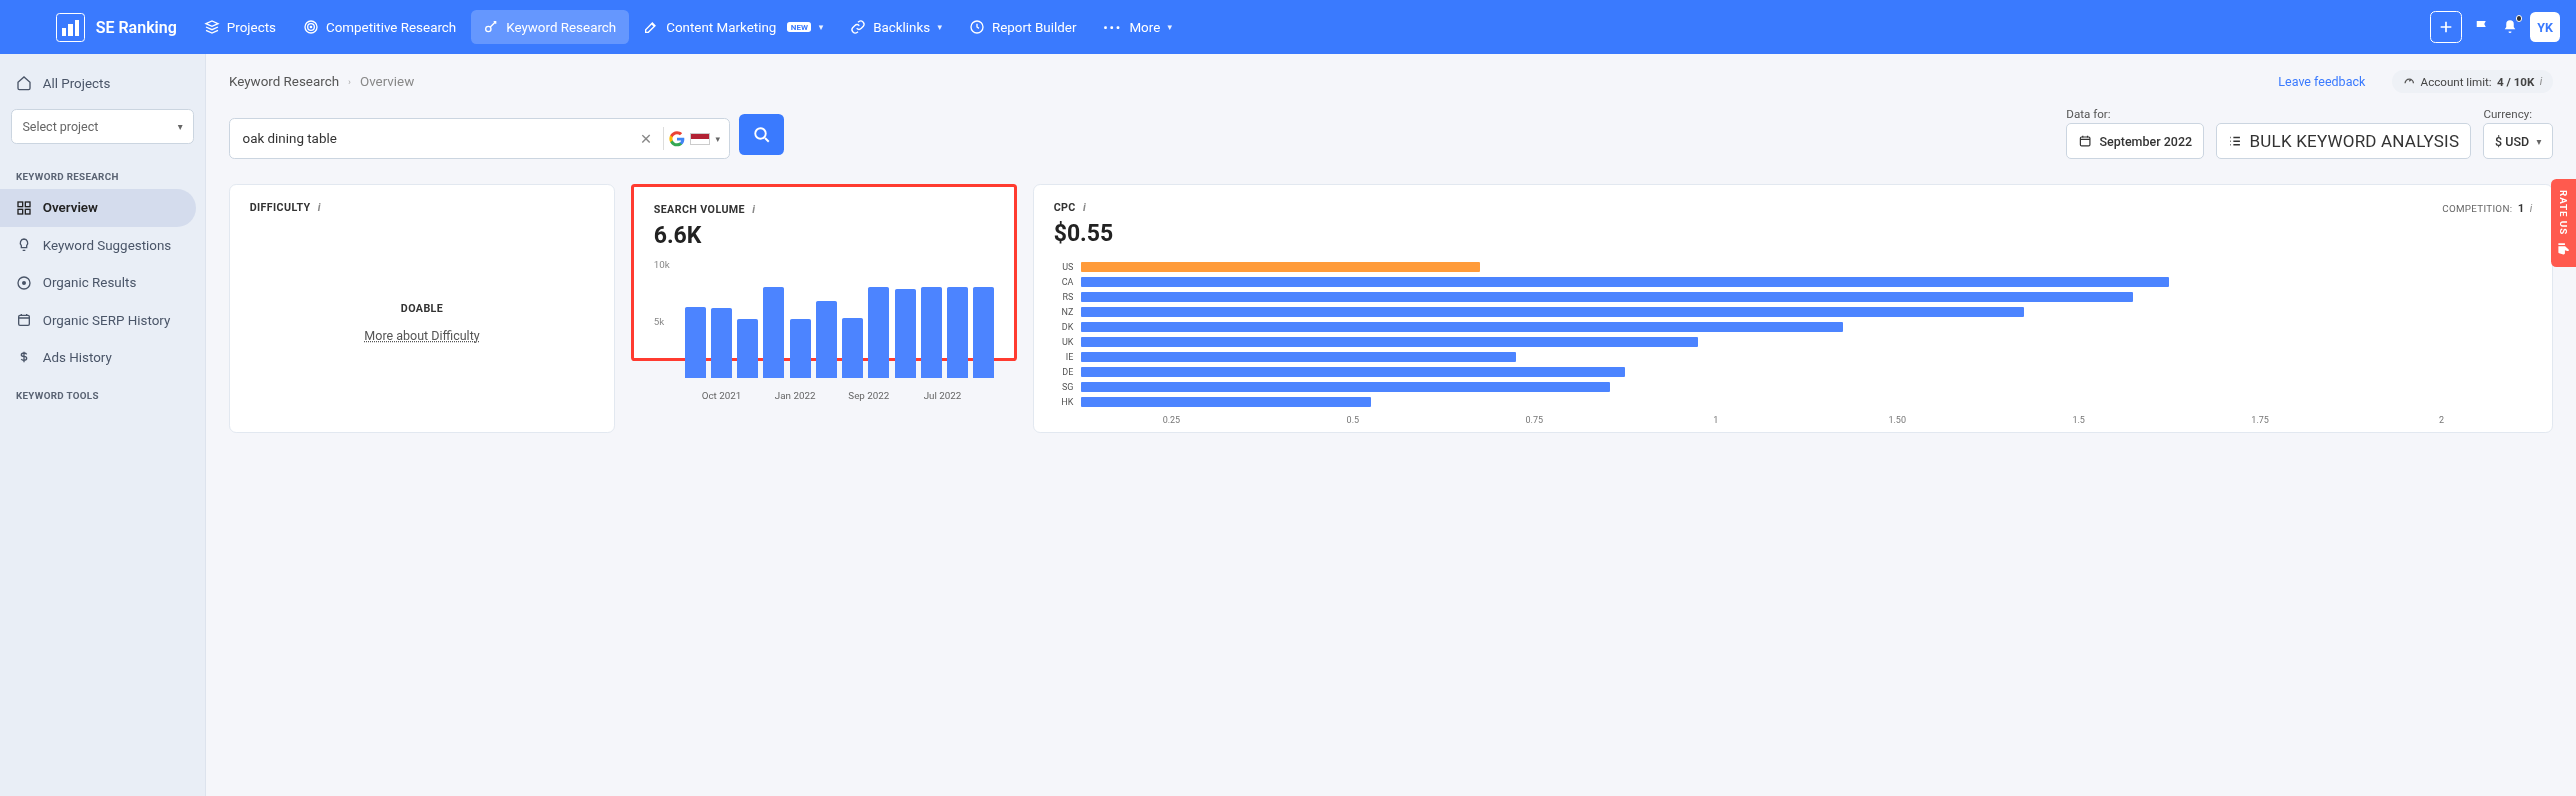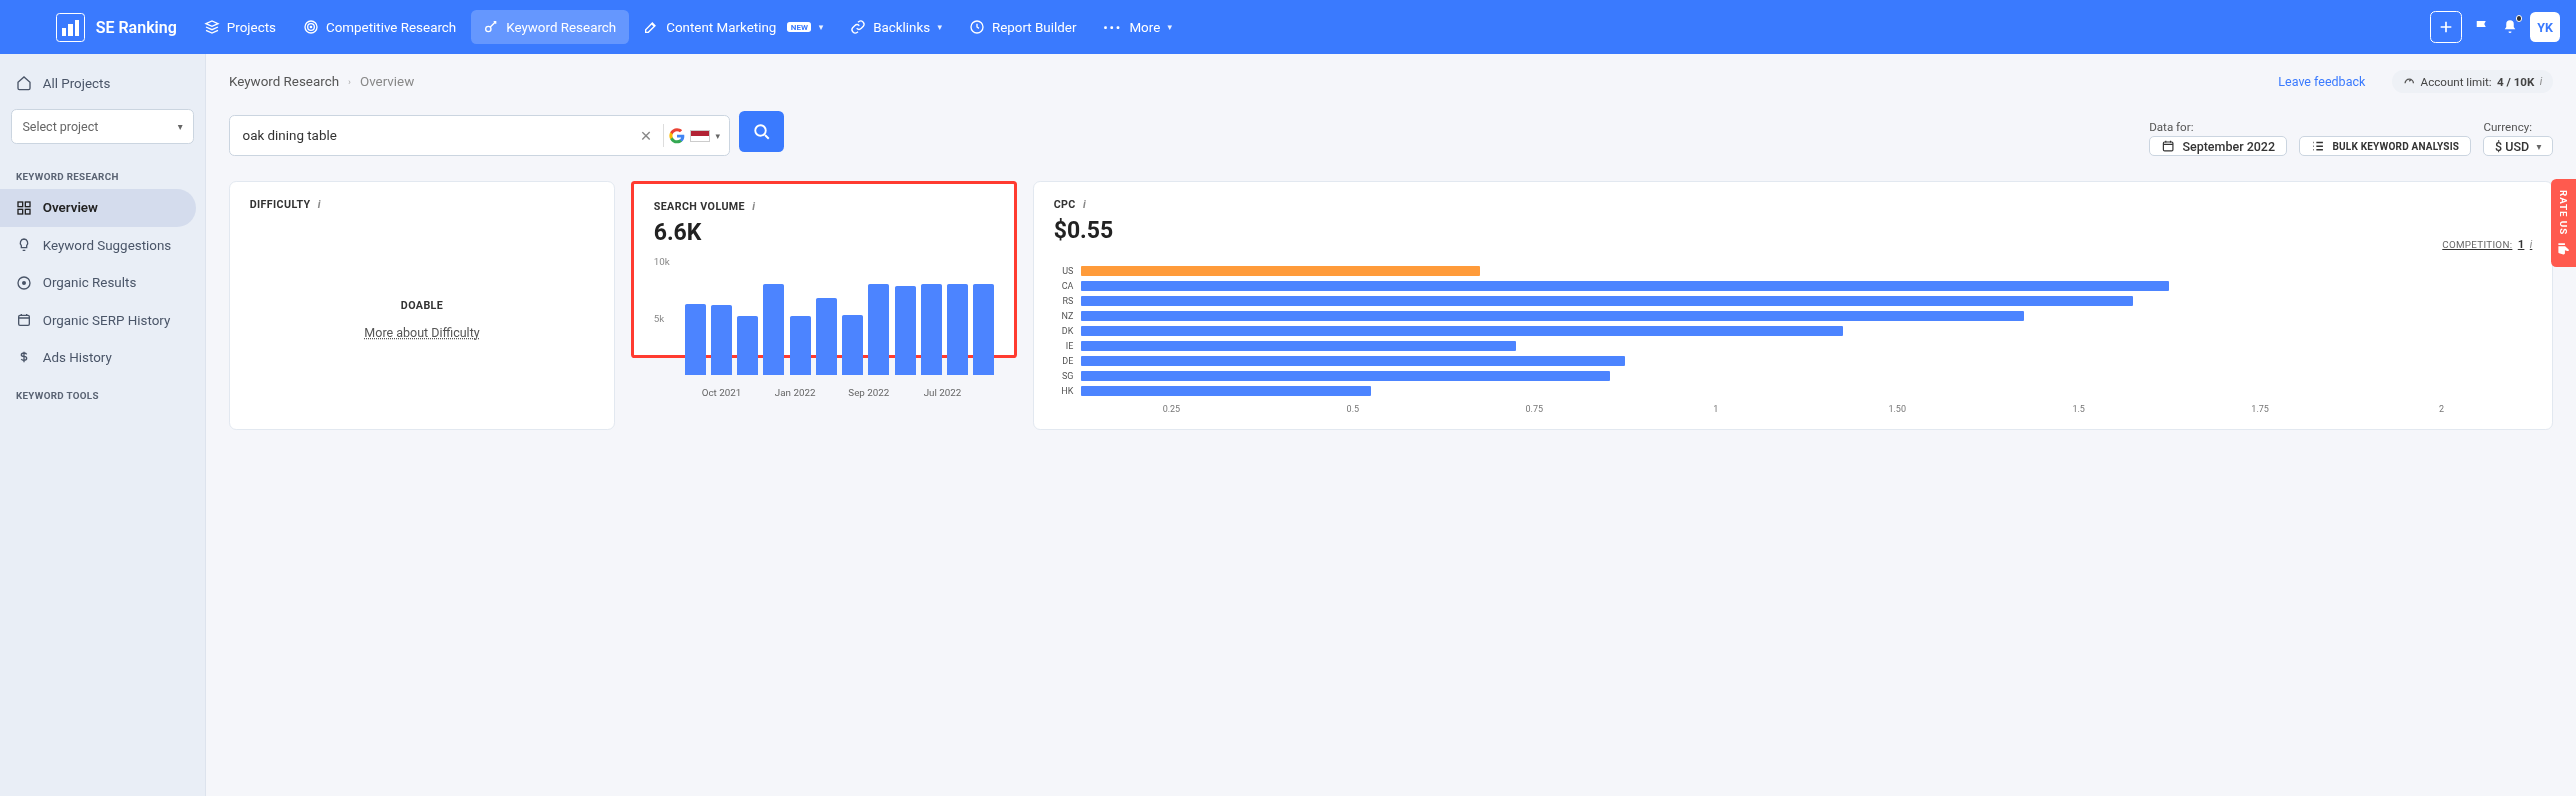--- a/index.html
+++ b/index.html
@@ -50,22 +50,22 @@
 .search-box .clear { color:#888; cursor:pointer; font-size:14.3px; padding:0 5.4px; }
 .search-box .divider { width:0.9px; height:23px; background:#ddd; margin:0 5.4px; }
 .search-box .engine { display:flex; align-items:center; gap:5.4px; cursor:pointer; }
 .flag { width:19.7px; height:12.5px; background: linear-gradient(to bottom, #b22234 0%, #b22234 50%, #fff 50%, #fff 100%); position:relative; border:0.9px solid #ccc; }
 .google-g { width:16px; height:16px; }
 .search-btn { width:45px; height:41px; background:#3a7afe; border-radius:5.4px; display:flex; align-items:center; justify-content:center; cursor:pointer; }
 
 .right-controls { margin-left:auto; display:flex; gap:12.5px; align-items:flex-end; }
 .ctrl-col { display:flex; flex-direction:column; gap:2px;justify-content:center; }
 .ctrl-label { font-size:11.6px; color:#555; }
-.ctrl-box { height:20px; background:#fff; border:0.9px solid #cbd5e0; border-radius:5px; display:flex; align-items:center; gap:7.2px; padding:0 10.7px; cursor:pointer; font-size:12.5px; color:#333; font-weight:500; }
-.ctrl-box.bold { font-weight:700; letter-spacing:0.2px; font-size:10px; }
+.ctrl-box { height:36px; background:#fff; border:0.9px solid #cbd5e0; border-radius:5px; display:flex; align-items:center; gap:7.2px; padding:0 10.7px; cursor:pointer; font-size:12.5px; color:#333; font-weight:500; }
+.ctrl-box.bold { font-weight:400; letter-spacing:0.2px; font-size:17px; }
 .ctrl-box .chev { color:#666; font-size:9.8px; }
 
 
 .cards-row { display:flex; gap:16px; margin-top:25px; }
 .card { background:#fff; border:0.9px solid #e2e8f0; border-radius:7.2px; padding:16px 19.7px 14.3px; position:relative; }
 .card.highlight { border:3.6px solid #ff3b30; border-radius:3.6px; }
 .card-title { font-size:10.7px; font-weight:700; letter-spacing:0.4px; color:#333; display:flex; align-items:center; gap:7.2px; }
 .c1 { width:386px; height:249px; display:flex; flex-direction:column;}
 .c2 { width:386px; height:177px; }
 .c3 { flex:1; height:249px; }
@@ -369,21 +369,21 @@
 
       <div class="card c3">
         <div class="cpc-header">
           <div>
             <div class="card-title">
               <span>CPC</span>
               <span class="info-i">i</span>
             </div>
             <div class="big-val">$0.55</div>
           </div>
-          <div style="display:flex;align-items:center;gap:5.4px;margin-top:39px;text-decoration:underline;">
+          <div style="display:flex;align-items:center;gap:5.4px;">
             <span class="comp-label">COMPETITION:</span>
             <span style="font-size:11.6px;font-weight:600;">1</span>
             <span class="info-i">i</span>
           </div>
         </div>
         <div class="cpc-bars" id="cpc-bars">
             <div class="cpc-row">
               <span class="cc">US</span>
               <div class="bar-track">
                 <div class="bar orange" style="width: 27.5%;"></div>
@@ -404,20 +404,26 @@
             <div class="cpc-row">
               <span class="cc">NZ</span>
               <div class="bar-track">
                 <div class="bar" style="width: 65%;"></div>
               </div>
             </div>
             <div class="cpc-row">
               <span class="cc">DK</span>
               <div class="bar-track">
                 <div class="bar" style="width: 52.5%;"></div>
+              </div>
+            </div>
+            <div class="cpc-row">
+              <span class="cc">UK</span>
+              <div class="bar-track">
+                <div class="bar" style="width: 42.5%;"></div>
               </div>
             </div>
             <div class="cpc-row">
               <span class="cc">IE</span>
               <div class="bar-track">
                 <div class="bar" style="width: 30%;"></div>
               </div>
             </div>
             <div class="cpc-row">
               <span class="cc">DE</span>

